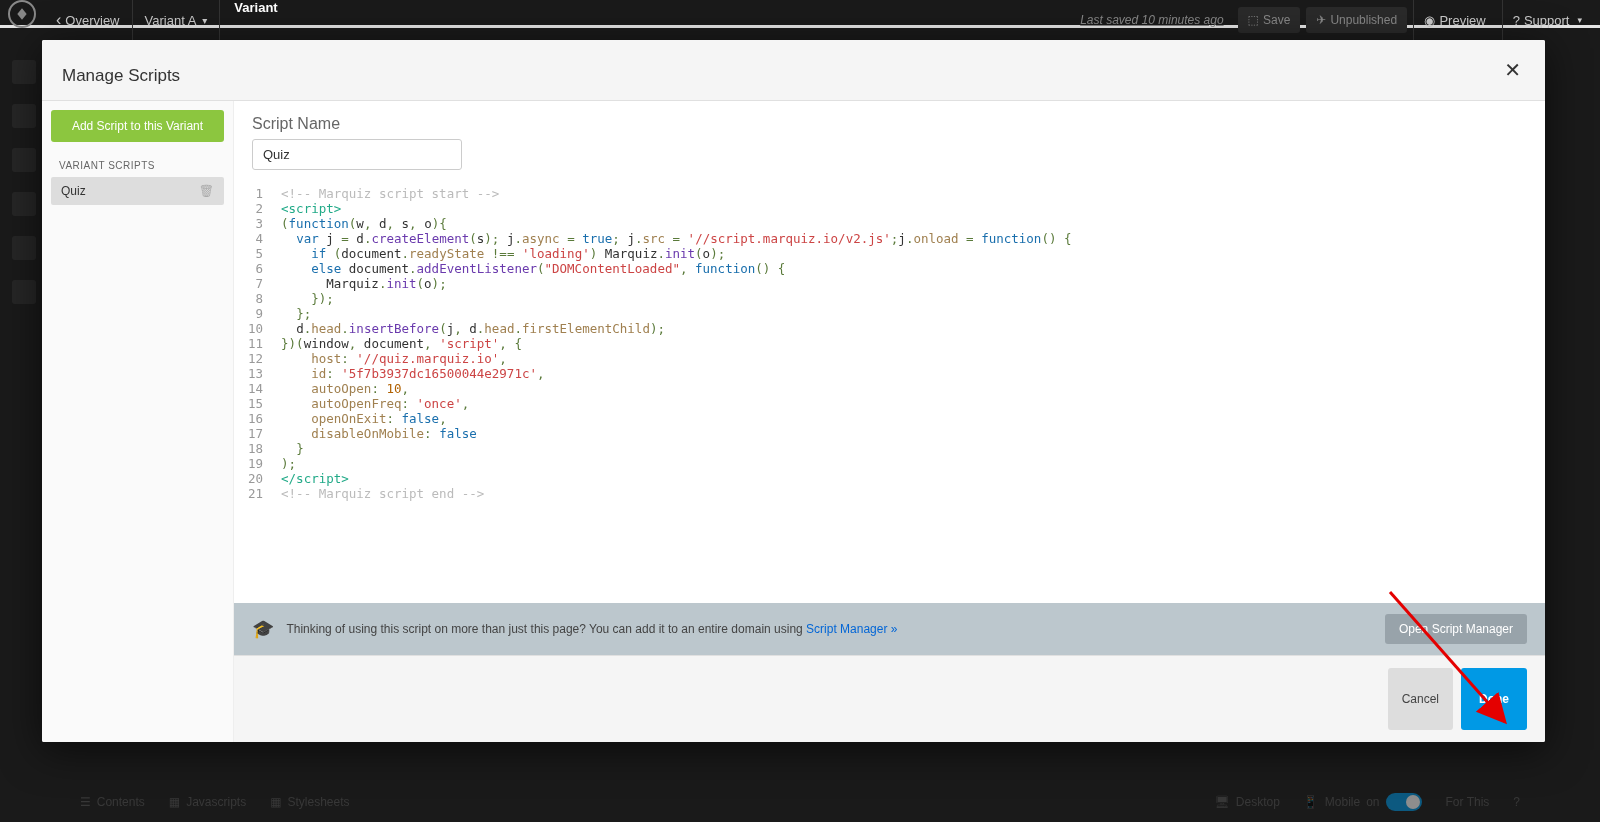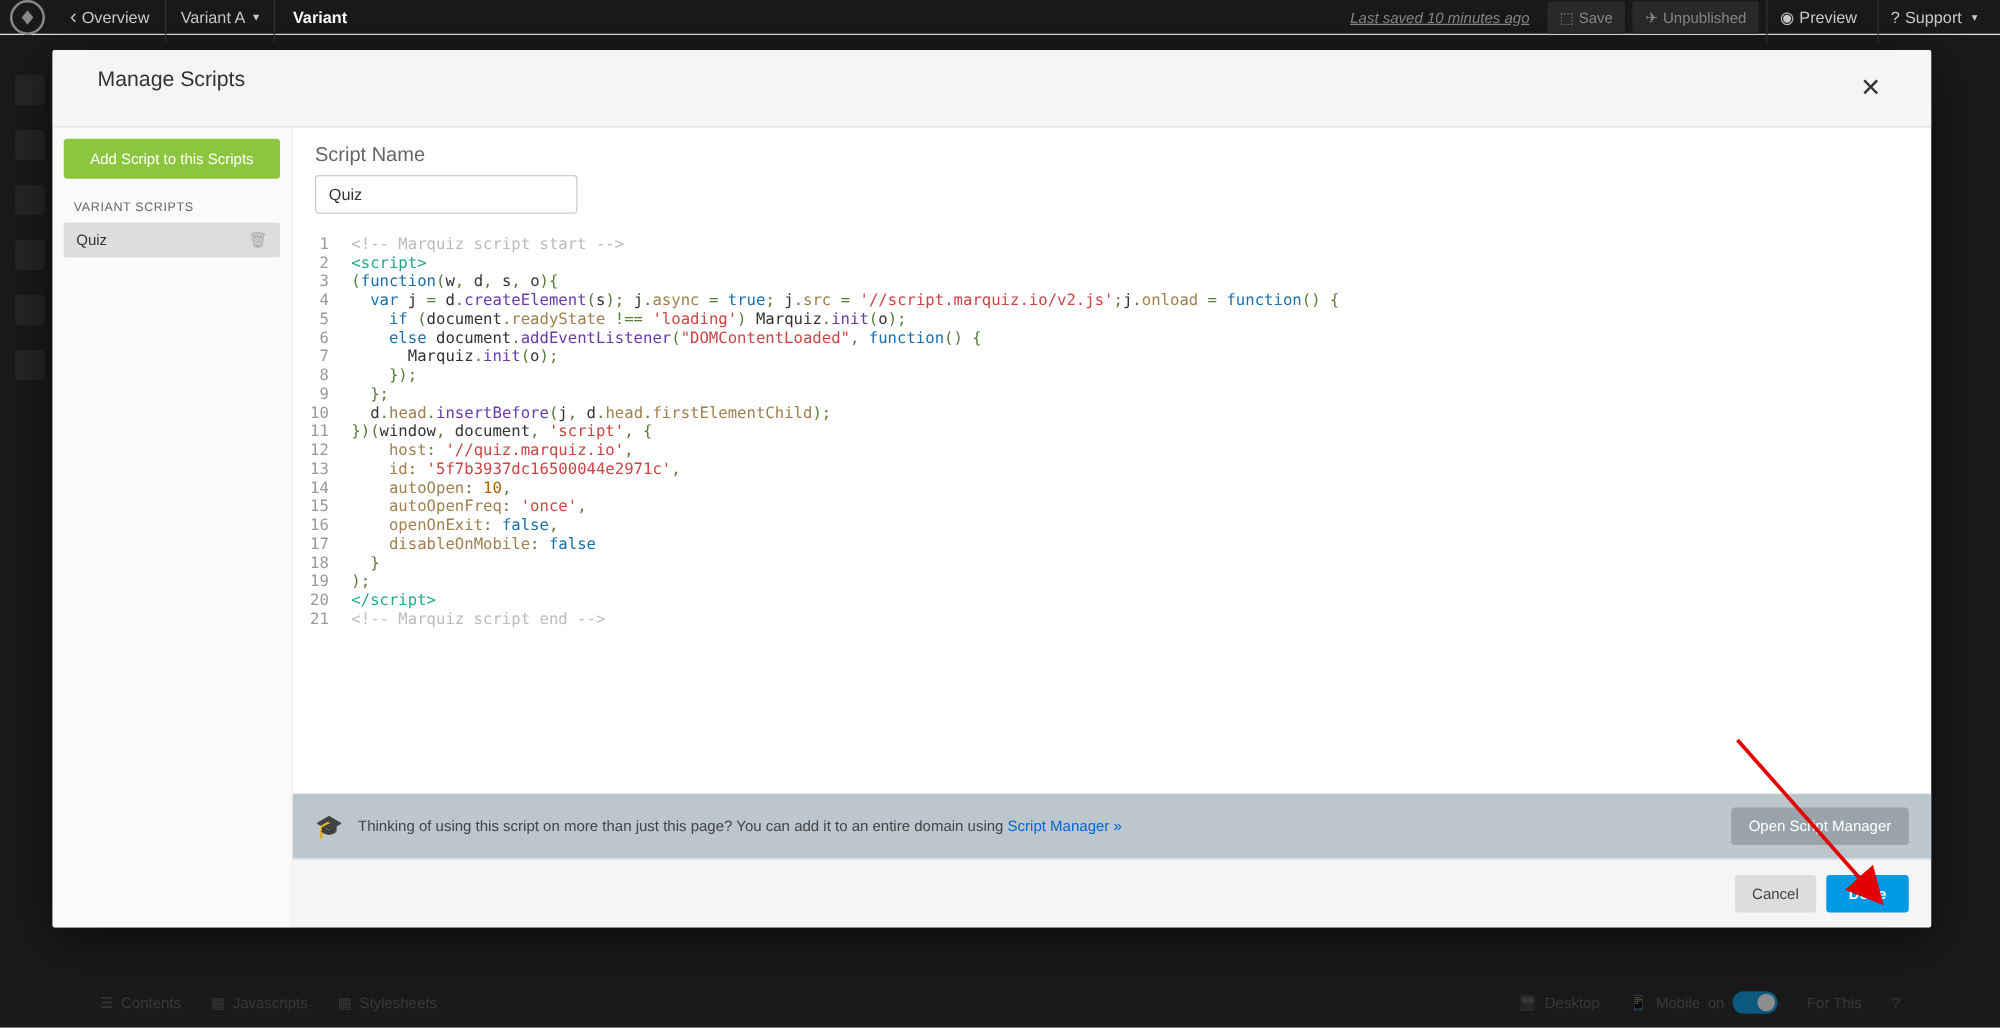--- a/index.html
+++ b/index.html
@@ -1,19 +1,19 @@
 <!DOCTYPE html>
 <html><head>
   <meta charset="utf-8">
   <style>
     * { box-sizing: border-box; margin: 0; padding: 0; }
     body { font-family: -apple-system, BlinkMacSystemFont, "Segoe UI", Helvetica, Arial, sans-serif; background: #1a1a1a; width: 1600px; height: 822px; overflow: hidden; position: relative; }
 
     
-    .topbar { height: 28px; background: #1a1a1a; display: flex; align-items: center; padding: 0 8px; color: #ccc; font-size: 13px; border-bottom: 1px solid #e5e5e5; }
+    .topbar { height: 28px; background: #1a1a1a; display: flex; align-items: flex-start; padding: 0 8px; color: #ccc; font-size: 13px; border-bottom: 3px solid #e5e5e5; }
     .topbar-logo { width: 28px; height: 28px; border: 2px solid #888; border-radius: 50%; display: flex; align-items: center; justify-content: center; margin-right: 8px; }
     .topbar-logo svg { width: 14px; height: 14px; fill: #888; }
     .topbar-item { padding: 0 12px; height: 40px; display: flex; align-items: center; border-right: 1px solid #333; cursor: pointer; }
     .topbar-item.overview::before { content: "‹"; margin-right: 4px; font-size: 16px; }
     .topbar-item.variant::after { content: "▾"; margin-left: 6px; font-size: 10px; }
     .topbar-title { padding: 0 14px; font-weight: 600; color: #fff; }
     .topbar-spacer { flex: 1; }
     .topbar-right { display: flex; align-items: center; gap: 6px; }
     .topbar-saved { color: #888; font-style: italic; text-decoration: underline; font-size: 12px; margin-right: 8px; }
     .topbar-btn { background: #2a2a2a; color: #888; padding: 6px 10px; border-radius: 3px; font-size: 12px; display: flex; align-items: center; gap: 4px; }
@@ -23,21 +23,21 @@
     .bg-left-icons { position: absolute; left: 0; top: 60px; width: 48px; display: flex; flex-direction: column; gap: 20px; align-items: center; opacity: 0.3; }
     .bg-icon { width: 24px; height: 24px; background: #444; border-radius: 3px; }
     .bg-bottom { position: absolute; bottom: 0; left: 0; right: 0; height: 40px; background: #1a1a1a; display: flex; align-items: center; padding: 0 80px; color: #555; font-size: 12px; gap: 24px; opacity: 0.5; }
     .bg-bottom-item { display: flex; align-items: center; gap: 6px; }
     .bg-bottom-spacer { flex: 1; }
     .toggle-pill { width: 36px; height: 18px; background: #0099e5; border-radius: 9px; position: relative; }
     .toggle-pill::after { content: ""; position: absolute; right: 2px; top: 2px; width: 14px; height: 14px; background: #fff; border-radius: 50%; }
 
     
     .modal { position: absolute; top: 40px; left: 42px; right: 55px; bottom: 80px; background: #fff; border-radius: 2px; box-shadow: 0 8px 40px rgba(0,0,0,0.6); display: flex; flex-direction: column; overflow: hidden; }
-    .modal-header { padding: 14px 36px; background: #f5f5f5; border-bottom: 1px solid #e0e0e0; display: flex; align-items: flex-start; justify-content: space-between; }
+    .modal-header { padding: 14px 20px; background: #f5f5f5; border-bottom: 1px solid #e0e0e0; display: flex; align-items: flex-end; justify-content: space-between; }
     .modal-title { font-size: 17px; color: #333; font-weight: 400; }
     .modal-close { font-size: 20px; color: #333; cursor: pointer; background: none; border: none; padding: 4px; }
 
     .modal-body { flex: 1; display: flex; overflow: hidden; }
     .modal-sidebar { width: 192px; background: #fafafa; border-right: 1px solid #eee; display: flex; flex-direction: column; padding: 9px; }
     .add-script-btn { background: #8cc63f; color: #fff; border: none; padding: 9px 14px; font-size: 12px; border-radius: 3px; cursor: pointer; margin-bottom: 12px; }
     .sidebar-section-title { font-size: 10px; font-weight: 400; color: #666; letter-spacing: 0.5px; padding: 6px 8px; }
     .script-list-item { background: #ddd; padding: 7px 10px; font-size: 12px; color: #333; display: flex; align-items: center; justify-content: space-between; border-radius: 2px; cursor: pointer; }
     .trash-icon { color: #aaa; font-size: 12px; }
 
@@ -68,21 +68,21 @@
     .c-num { color: #b06000; }
     .c-id  { color: #a08050; }
 
     .info-bar { background: #bcc7cd; padding: 11px 18px; display: flex; align-items: center; gap: 12px; font-size: 12px; color: #444; }
     .info-icon { color: #0099e5; font-size: 18px; }
     .info-bar a { color: #0366d6; text-decoration: none; }
     .info-spacer { flex: 1; }
     .open-sm-btn { background: #98a3aa; color: #fff; border: none; padding: 8px 14px; border-radius: 3px; cursor: pointer; font-size: 12px; }
 
     .modal-footer { background: #f5f5f5; border-top: 1px solid #e0e0e0; padding: 12px 18px; display: flex; justify-content: flex-end; gap: 8px; }
-    .btn-cancel { background: #ddd; color: #444; border: none; padding: 8px 14px; border-radius: 3px; cursor: pointer; font-size: 12px; }
+    .btn-cancel { background: #ddd; color: #444; border: none; padding: 24px 14px; border-radius: 3px; cursor: pointer; font-size: 12px; }
     .btn-done { background: #0099e5; color: #fff; border: none; padding: 8px 18px; border-radius: 3px; cursor: pointer; font-size: 12px; font-weight: 600; }
 
     
     .arrow-svg { position: absolute; bottom: 60px; right: 60px; pointer-events: none; }
   </style>
 </head>
 <body>
 
 <div class="topbar">
   <div class="topbar-logo">
@@ -139,21 +139,21 @@
 
 <div class="modal">
   <div class="modal-header">
     <span class="modal-title">Manage Scripts</span>
     <button class="modal-close">✕</button>
   </div>
 
   <div class="modal-body">
 
     <div class="modal-sidebar">
-      <button class="add-script-btn">Add Script to this Scripts</button>
+      <button class="add-script-btn">Add Script to this Variant</button>
       <div class="sidebar-section-title">VARIANT SCRIPTS</div>
       <div class="script-list-item">
         <span>Quiz</span>
         <span class="trash-icon">🗑</span>
       </div>
     </div>
 
     <div class="modal-main">
       <div class="form-row">
         <div class="form-field">

